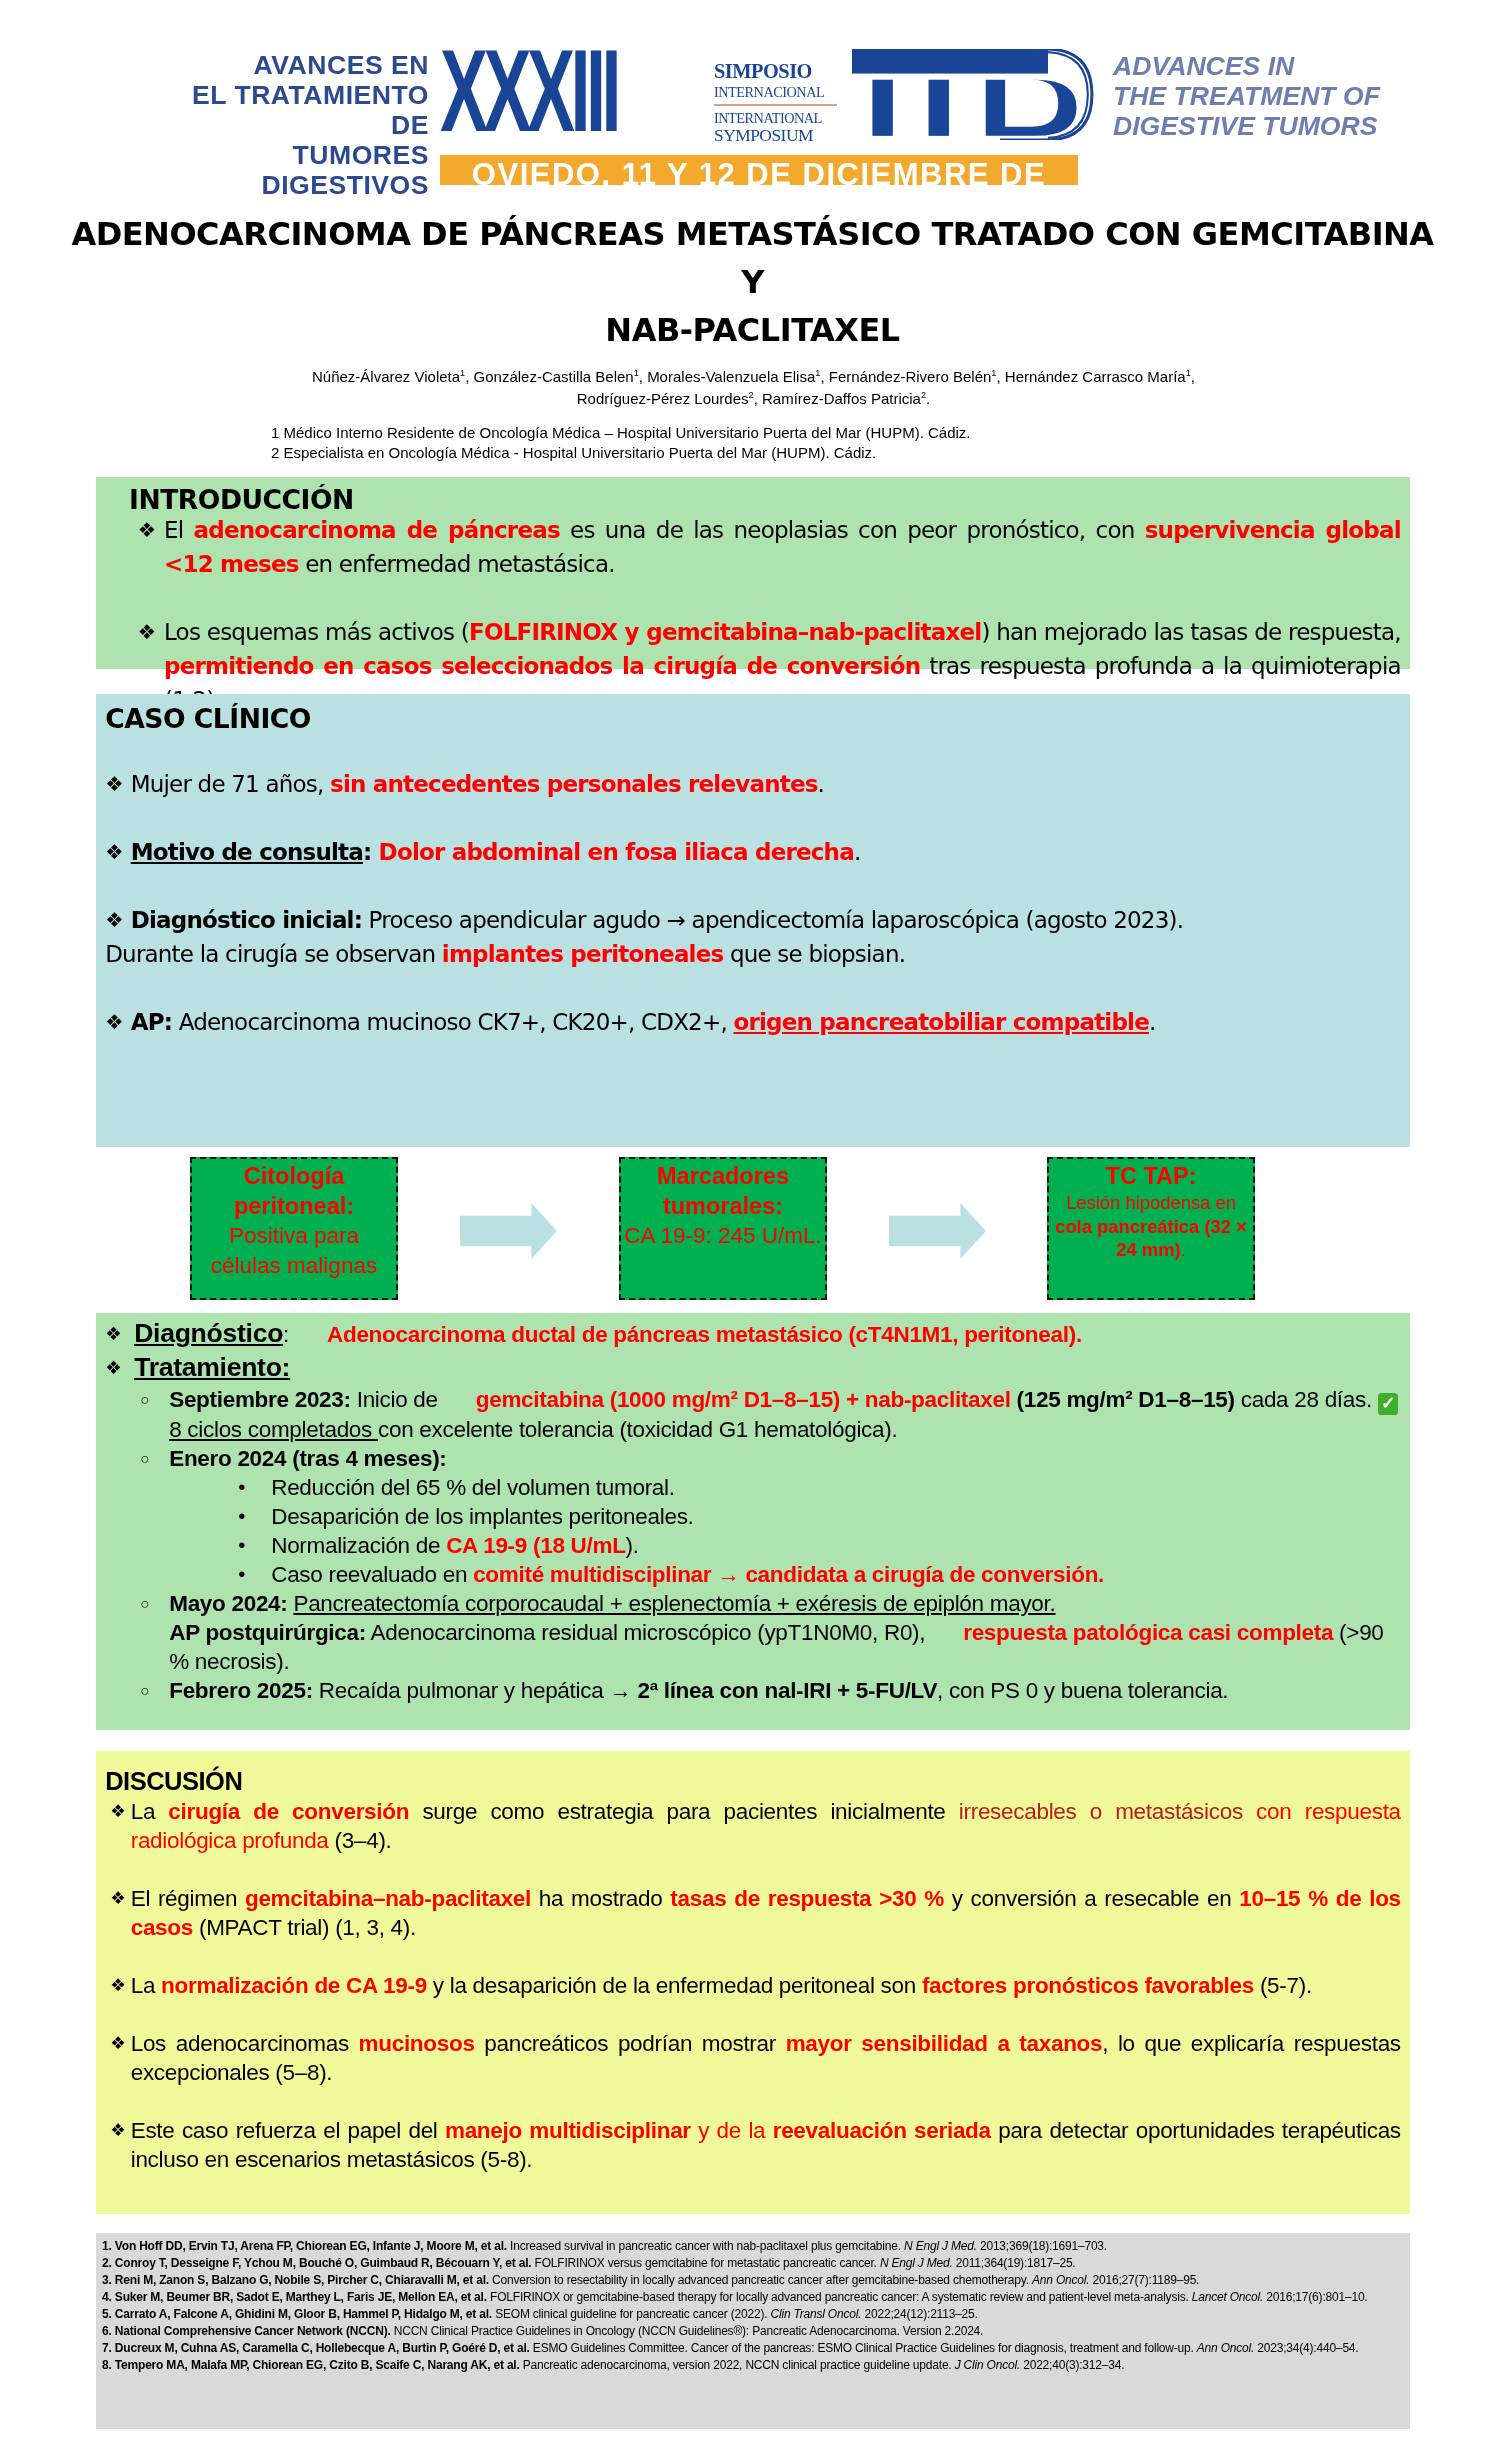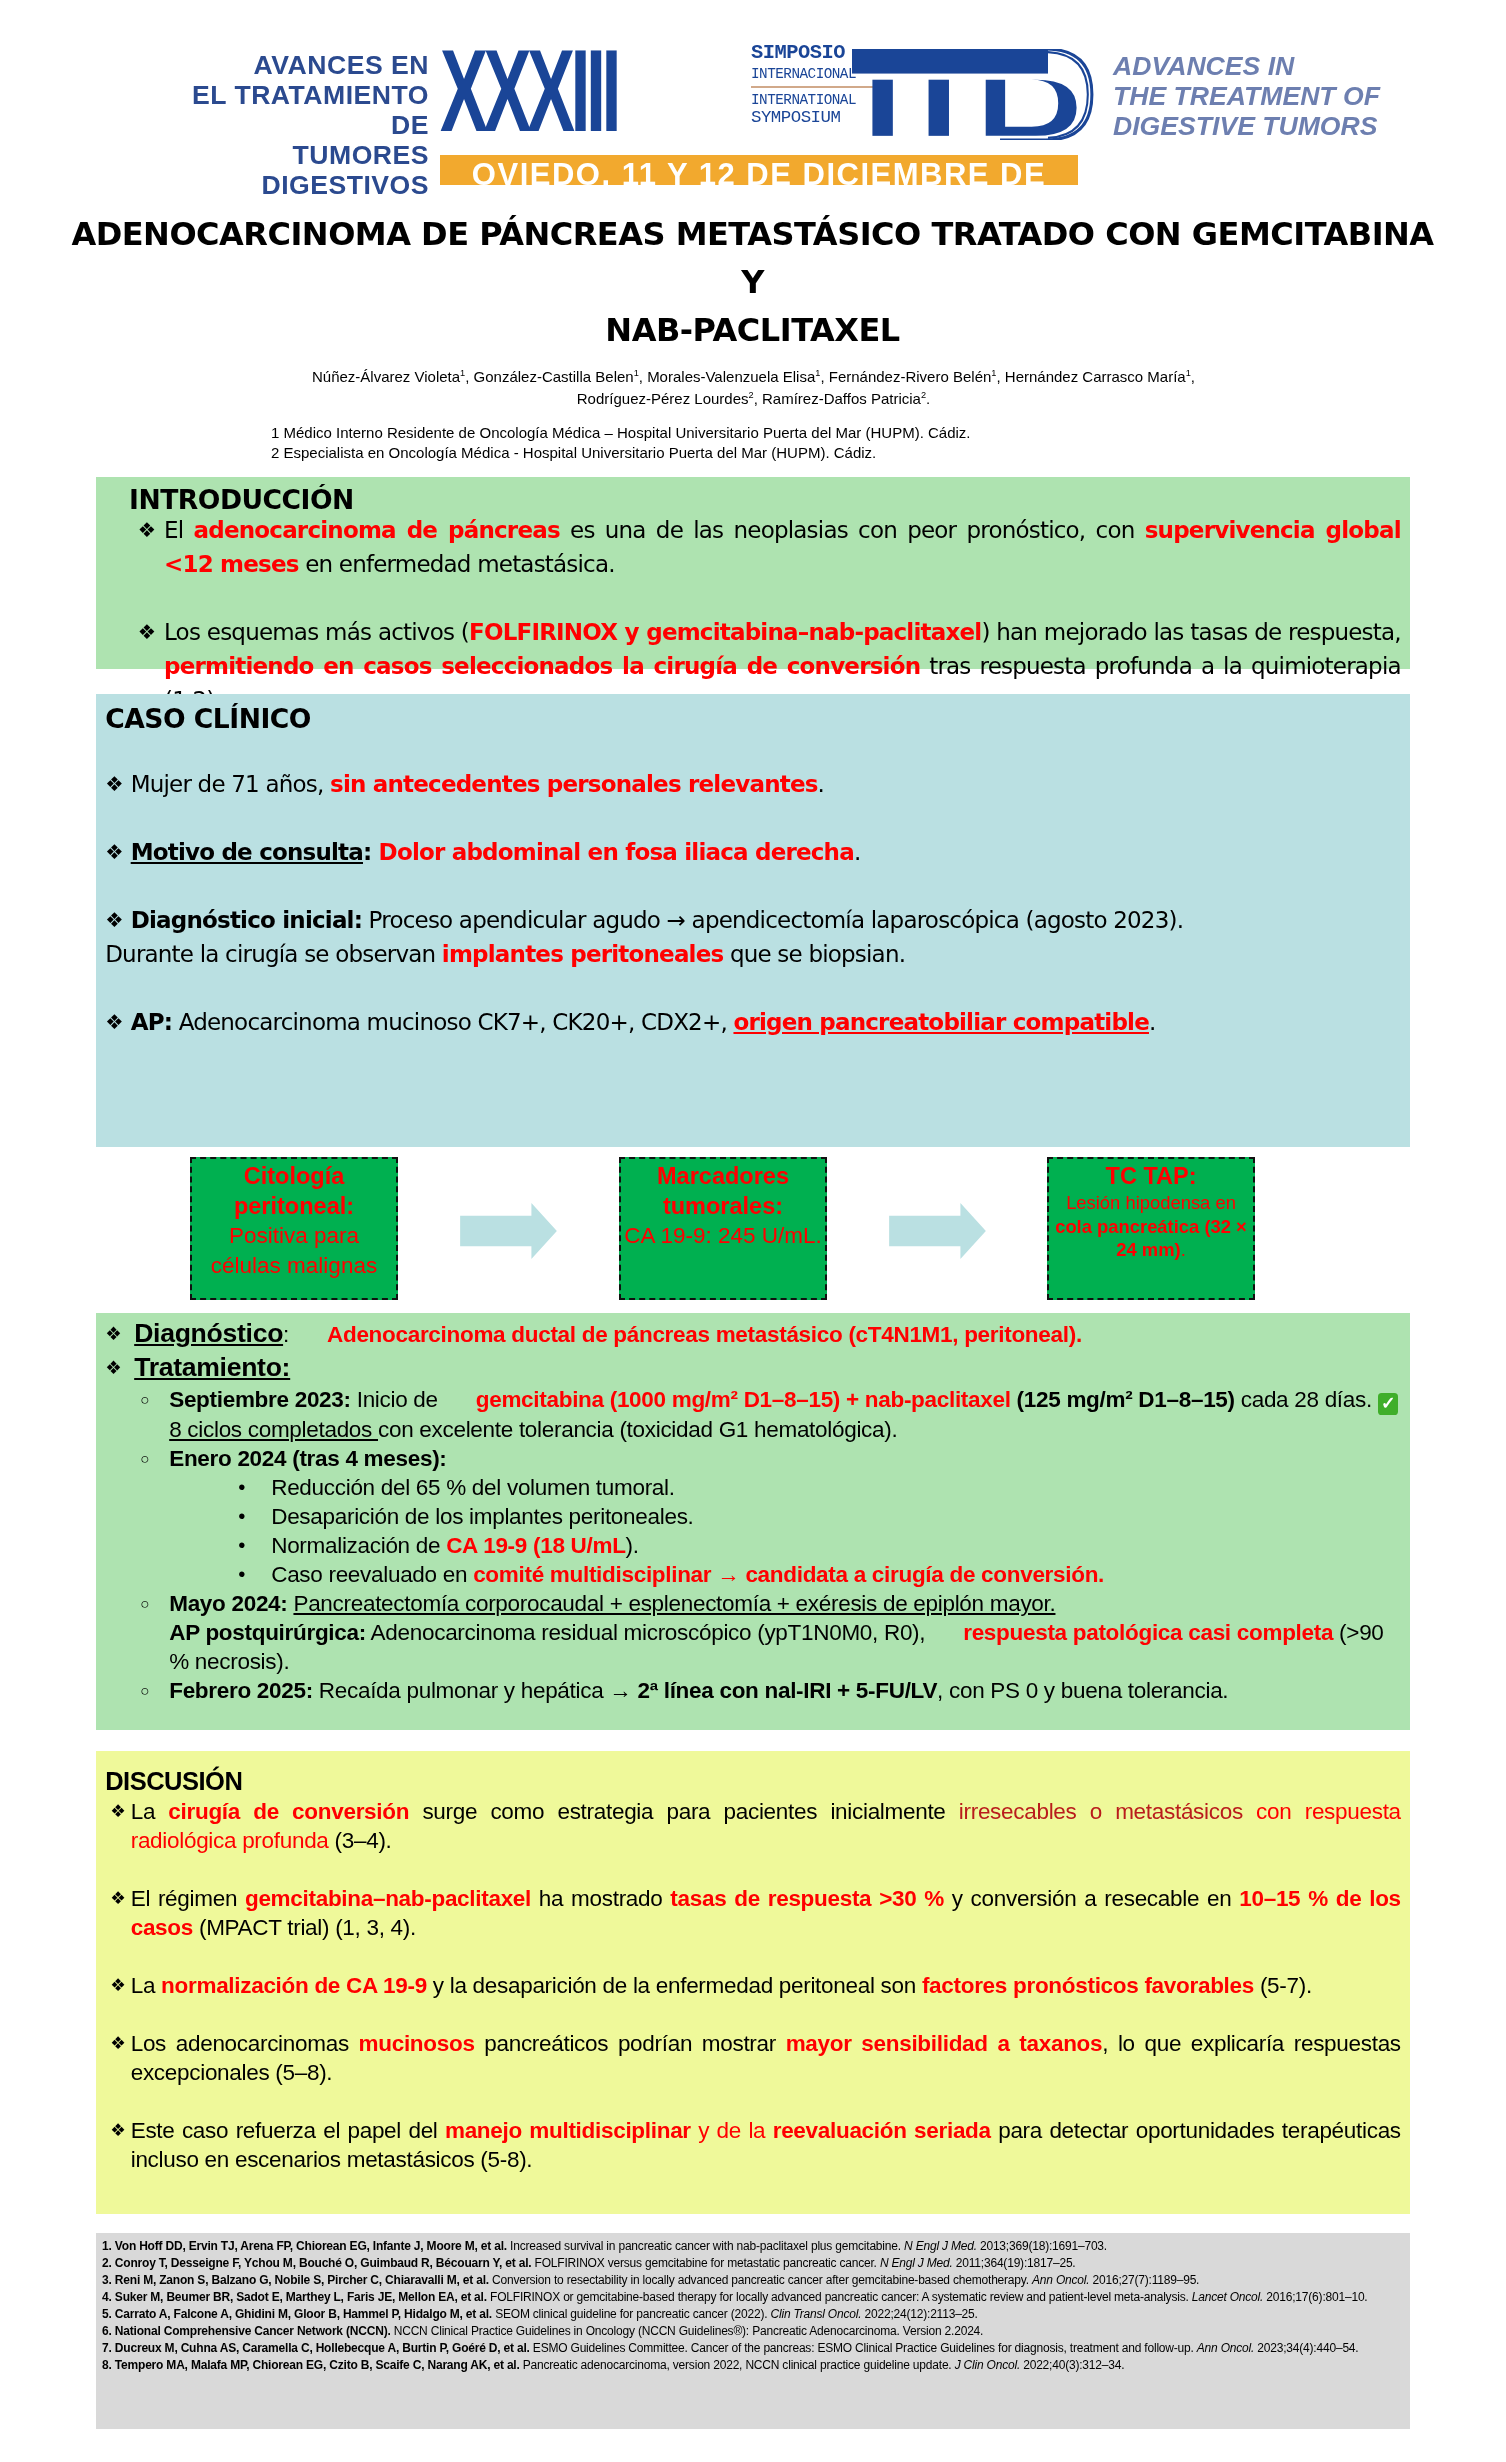--- a/index.html
+++ b/index.html
@@ -9,22 +9,22 @@
   .abs { position: absolute; }
 
   
   .logo-left { left: 153px; top: 50px; width: 276px; text-align: right;
     font-family: "Liberation Sans", sans-serif; font-weight: bold; color: #2b4a8f;
     font-size: 26.6px; line-height: 30px; letter-spacing: 0.5px; }
   .logo-xxxiii { left: 440px; top: 47px; width: 262px; height: 88px;
     font-family: "Liberation Sans", sans-serif; font-weight: bold; color: #1a4597;
     font-size: 116px; line-height: 88px; letter-spacing: -7.2px; transform: scaleX(0.62); transform-origin: left top;
     white-space: nowrap; }
-  .logo-symp { left: 714px; top: 43px; width: 133px; color: #1a4597;
-    font-family: Liberation Mono, monospace; line-height: 1; margin-left: 37px; }
+  .logo-symp { left: 714px; top: 61px; width: 133px; color: #1a4597;
+    font-family: Liberation Serif, serif; line-height: 1; }
   .logo-symp .s1 { font-size: 20.4px; font-weight: bold; letter-spacing: -0.5px; display:block; }
   .logo-symp .s2 { font-size: 14.3px; display:block; margin-top: 3.1px; letter-spacing: -0.5px; }
   .logo-symp .rule { display:block; height: 2.6px; background: #d1a98a; margin: 5.1px 0 4.1px 0; width: 123px; }
   .logo-symp .s3 { font-size: 14.3px; display:block; letter-spacing: -0.5px; }
   .logo-symp .s4 { font-size: 17.4px; display:block; margin-top: 2px; letter-spacing: -0.5px; }
 
   .logo-ttd { left: 852px; top: 49px; width: 245px; height: 91px; }
   .logo-right { left: 1113px; top: 51px; width: 286px; text-align: left;
     font-family: "Liberation Sans", sans-serif; font-weight: bold; font-style: italic; color: #6d7fb0;
     font-size: 26.6px; line-height: 30px; }

